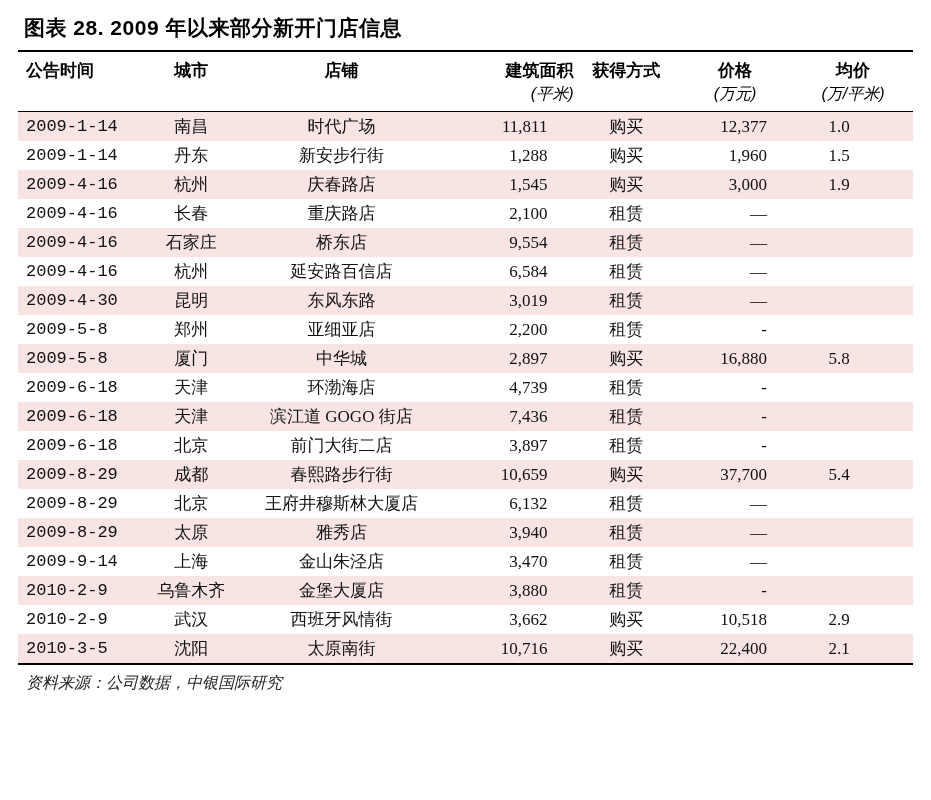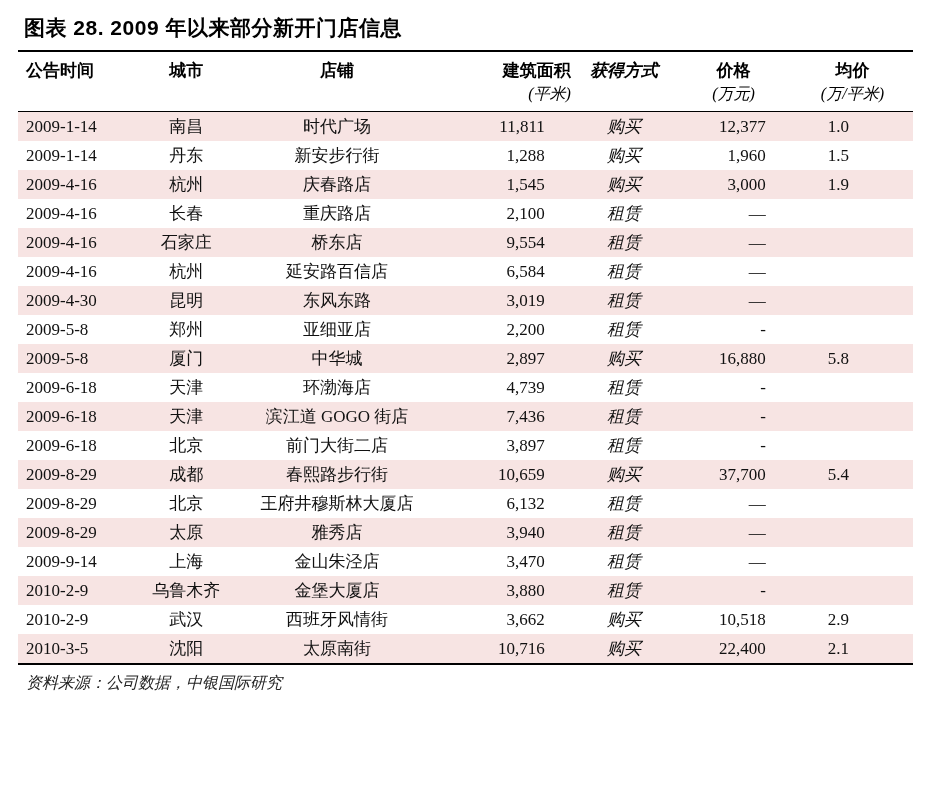--- a/index.html
+++ b/index.html
@@ -38,21 +38,21 @@
     font-family: "Liberation Sans", sans-serif;
     font-weight: bold;
     font-size: 17px;
     color: #000;
     padding: 7px 2px 2px 2px;
     text-align: center;
     vertical-align: bottom;
     white-space: nowrap;
   }
   table.data thead tr.unit th {
-    font-family: Liberation Serif, serif;
+    font-family: Liberation Sans, sans-serif;
     font-weight: normal;
     font-style: italic;
     font-size: 16px;
     padding: 0 2px 6px 2px;
     margin-top: 37px;
   }
   .rule-top {
     border-top: 2.5px solid #000;
     margin-top: 47px;
   }
@@ -65,25 +65,25 @@
   table.data tbody td {
     padding: 3px 2px;
     text-align: center;
     white-space: nowrap;
     font-size: 17px;
     color: #111;
   }
   table.data tbody tr.alt td {
     background: #f7e4e3;
   }
-  .col-date { width: 130px; text-align: left !important; padding-left: 8px !important; }
+  .col-date { width: 130px; text-align: left !important; padding-left: 8px !important; font-family: Liberation Mono, monospace; }
   .col-city { width: 92px; }
   .col-store { width: 230px; }
   .col-area { width: 120px; text-align: right !important; padding-right: 28px !important; }
-  .col-method { width: 110px; font-style: italic; }
+  .col-method { width: 110px; }
   .col-price { width: 105px; text-align: right !important; padding-right: 26px !important; }
   .col-avg { width: 110px; text-align: left; padding-right: 30px !important; }
   thead th.col-date { text-align: left !important; padding-left: 8px !important; }
   thead th.col-area { text-align: right; padding-right: 2px !important; }
   thead th.col-price { text-align: center !important; padding-right: 2px !important; }
   thead th.col-avg { text-align: right; padding-right: 2px !important; }
   .source {
     font-family: "Liberation Serif", serif;
     font-style: italic;
     font-size: 16px;

